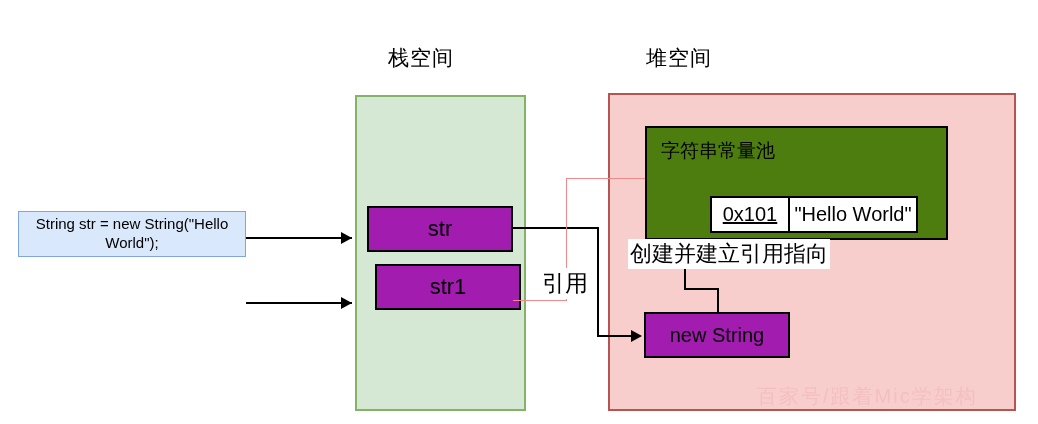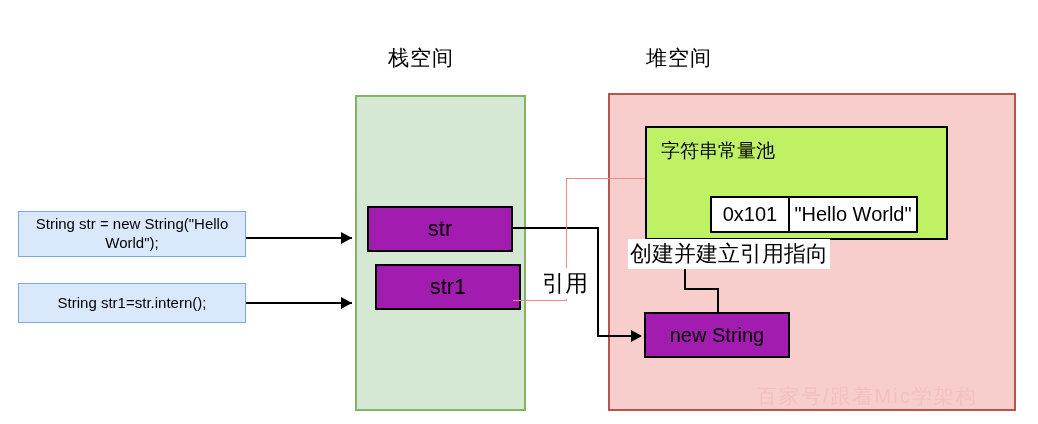--- a/index.html
+++ b/index.html
@@ -21,30 +21,30 @@
   .title-heap{left:614px;top:44px;margin-left:32px;}
 
   
   .wbox{position:absolute;box-sizing:border-box;background:#a21caf;
         border:2px solid #000;display:flex;align-items:center;
         justify-content:center;font-size:22px;color:#000;}
   .box-str  {left:367px;top:206px;width:146px;height:46px;}
   .box-str1 {left:367px;top:264px;width:146px;height:46px;margin-left:8px;}
   .box-newstring{left:644px;top:312px;width:146px;height:46px;font-size:20px;text-align:right;}
 
-  .pool-box{position:absolute;box-sizing:border-box;background:#bef264;
+  .pool-box{position:absolute;box-sizing:border-box;background:#4d7c0f;
         border:2px solid #000;left:645px;top:126px;width:303px;height:114px;}
   .pool-title{position:absolute;left:14px;top:10px;font-size:19px;color:#000;
         white-space:nowrap;}
 
   .cell-row{position:absolute;left:63px;top:68px;width:208px;height:37px;
         box-sizing:border-box;border:2px solid #000;background:#fff;display:flex;}
   .cell{display:flex;align-items:center;justify-content:center;
         font-size:20px;color:#000;box-sizing:border-box;}
-  .cell-addr{width:78px;border-right:2px solid #000;}
+  .cell-addr{width:78px;border-right:2px solid #000;text-decoration:underline;}
   .cell-val{flex:1;}
 
   
   .codebox{position:absolute;box-sizing:border-box;background:#dae8fc;
       border:1px solid #7ea6e0;display:flex;align-items:center;
       justify-content:center;text-align:center;font-size:15px;color:#000;
       line-height:1.25;padding:2px 4px;}
   .code-1{left:18px;top:211px;width:228px;height:46px;}
   .code-2{left:18px;top:283px;width:228px;height:40px;}
 
@@ -75,21 +75,20 @@
 <div class="canvas">
 
   <div class="region-title title-stack">栈空间</div>
   <div class="region-title title-heap">堆空间</div>
 
   <div class="region stack-region"></div>
 
   <div class="region heap-region"></div>
 
   <div class="codebox code-1">String str = new String("Hello World");</div>
-  <div class="codebox code-2">String str1=str.intern();</div>
 
   <div class="ln" style="left:246px;top:237px;width:106px;height:2px;"></div>
   <div class="arrow arrow-right" style="left:341px;top:232px;"></div>
 
   <div class="ln" style="left:246px;top:302px;width:106px;height:2px;"></div>
   <div class="arrow arrow-right" style="left:341px;top:297px;"></div>
 
   <div class="wbox box-str">str</div>
   <div class="wbox box-str1">str1</div>
 

